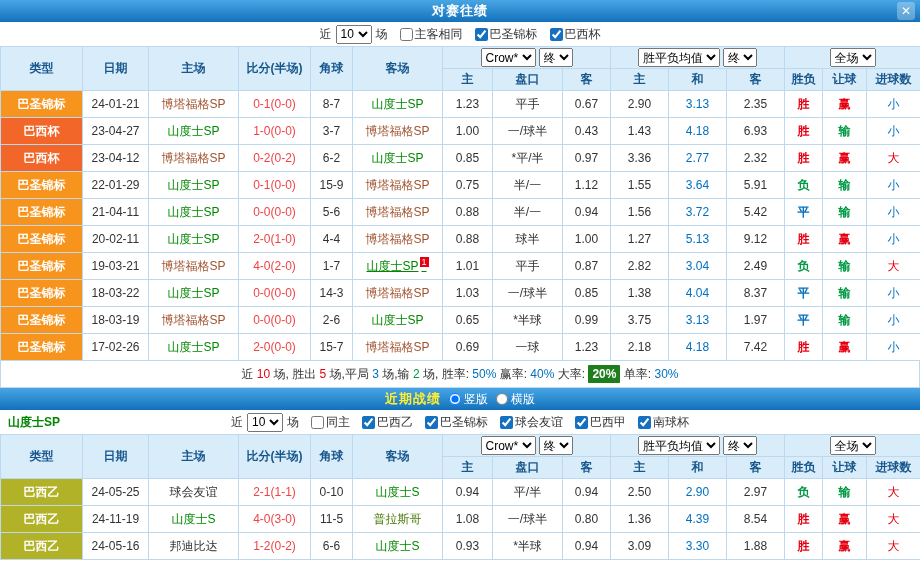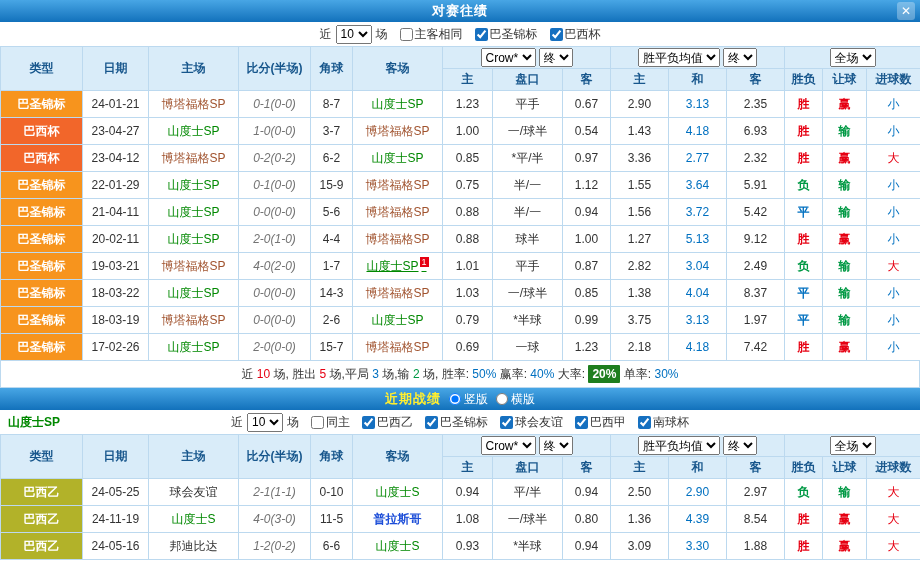--- a/index.html
+++ b/index.html
@@ -26,21 +26,21 @@
   .cb-group { display: flex; align-items: flex-end; }
   .cb-group label { display: flex; align-items: center; margin-left: 12px; cursor: pointer; }
   .cb-group input { width: 13px; height: 13px; accent-color: #1670c0; margin: 0 2px 0 0; }
   table { width: 920px; table-layout: fixed; border-collapse: collapse; }
   th, td { border: 1px solid #bcd9ef; text-align: center; white-space: nowrap; overflow: hidden; padding: 0; }
   thead th { background: #d9ecf9; color: #17568c; font-weight: bold; height: 22px; font-size: 12px; }
   tbody td { height: 27px; font-size: 12px; background: #fff; }
   .sel-group { display: flex; justify-content: center; align-items: center; gap: 3px; }
   .sel-group select { height: 19px; font-size: 12px; max-width: 100%; }
   td.league { color: #fff; font-weight: bold; }
-  td.score { color: #737373; font-style: italic; }
+  td.score { color: #ef4444; }
   td.mid { color: #0070c0; }
   td.bold { font-weight: bold; }
   sup.redcard { background: #e60012; color: #fff; font-size: 9px; padding: 0 2px; margin-left: 1px; }
   .summary { height: 27px; line-height: 27px; text-align: center; border: 1px solid #bcd9ef; border-top: none; background: #fff; }
   .pct-badge { display: inline-block; background: #1e7e1e; color: #fff; padding: 0 4px; font-weight: bold; line-height: 18px; border-radius: 1px; }
   .titlebar2 { height: 22px; background: linear-gradient(180deg,#48a6e5 0%,#1271bb 100%); display: flex; align-items: center; justify-content: center; }
   .titlebar2 .bar2-title { color: #ffee30; font-weight: bold; font-size: 13px; letter-spacing: 1px; }
   .titlebar2 label { display: flex; align-items: center; color: #fff; margin-left: 8px; cursor: pointer; gap: 3px; }
   .titlebar2 input { width: 12px; height: 12px; margin: 0; }
   .team-name { position: absolute; left: 8px; color: #008800; font-weight: bold; }
@@ -152,21 +152,21 @@
   </tr>
       <tr>
     <td class="league" style="background: rgb(242, 102, 42);">巴西杯</td>
     <td class="date">23-04-27</td>
     <td class="team" style="color: rgb(0, 136, 0);">山度士SP</td>
     <td class="score">1-0(0-0)</td>
     <td class="corner">3-7</td>
     <td class="team" style="color: rgb(160, 82, 45);">博塔福格SP</td>
     <td class="odds">1.00</td>
     <td class="line">一/球半</td>
-    <td class="odds">0.54</td>
+    <td class="odds">0.43</td>
     <td class="odds">1.43</td>
     <td class="odds mid">4.18</td>
     <td class="odds">6.93</td>
     <td class="auto-color bold" style="color: rgb(230, 0, 18);">胜</td>
     <td class="auto-color bold" style="color: rgb(0, 153, 68);">输</td>
     <td class="auto-color" style="color: rgb(0, 112, 192);">小</td>
   </tr>
       <tr>
     <td class="league" style="background: rgb(242, 102, 42);">巴西杯</td>
     <td class="date">23-04-12</td>
@@ -269,21 +269,21 @@
     <td class="auto-color bold" style="color: rgb(0, 153, 68);">输</td>
     <td class="auto-color" style="color: rgb(0, 112, 192);">小</td>
   </tr>
       <tr>
     <td class="league" style="background: rgb(247, 148, 29);">巴圣锦标</td>
     <td class="date">18-03-19</td>
     <td class="team" style="color: rgb(160, 82, 45);">博塔福格SP</td>
     <td class="score">0-0(0-0)</td>
     <td class="corner">2-6</td>
     <td class="team" style="color: rgb(0, 136, 0);">山度士SP</td>
-    <td class="odds">0.79</td>
+    <td class="odds">0.65</td>
     <td class="line">*半球</td>
     <td class="odds">0.99</td>
     <td class="odds">3.75</td>
     <td class="odds mid">3.13</td>
     <td class="odds">1.97</td>
     <td class="auto-color bold" style="color: rgb(0, 112, 192);">平</td>
     <td class="auto-color bold" style="color: rgb(0, 153, 68);">输</td>
     <td class="auto-color" style="color: rgb(0, 112, 192);">小</td>
   </tr>
       <tr>
@@ -426,21 +426,21 @@
     <td class="auto-color bold" style="color: rgb(0, 153, 68);">负</td>
     <td class="auto-color bold" style="color: rgb(0, 153, 68);">输</td>
     <td class="auto-color" style="color: rgb(230, 0, 18);">大</td>
   </tr>
       <tr>
     <td class="league" style="background: rgb(178, 178, 41);">巴西乙</td>
     <td class="date">24-11-19</td>
     <td class="team" style="color: rgb(0, 136, 0);">山度士S</td>
     <td class="score">4-0(3-0)</td>
     <td class="corner">11-5</td>
-    <td class="team" style="color: #1d4ed8; font-weight: bold;">普拉斯哥</td>
+    <td class="team" style="color: #4d7c0f;">普拉斯哥</td>
     <td class="odds">1.08</td>
     <td class="line">一/球半</td>
     <td class="odds">0.80</td>
     <td class="odds">1.36</td>
     <td class="odds mid">4.39</td>
     <td class="odds">8.54</td>
     <td class="auto-color bold" style="color: rgb(230, 0, 18);">胜</td>
     <td class="auto-color bold" style="color: rgb(230, 0, 18);">赢</td>
     <td class="auto-color" style="color: rgb(230, 0, 18);">大</td>
   </tr>

